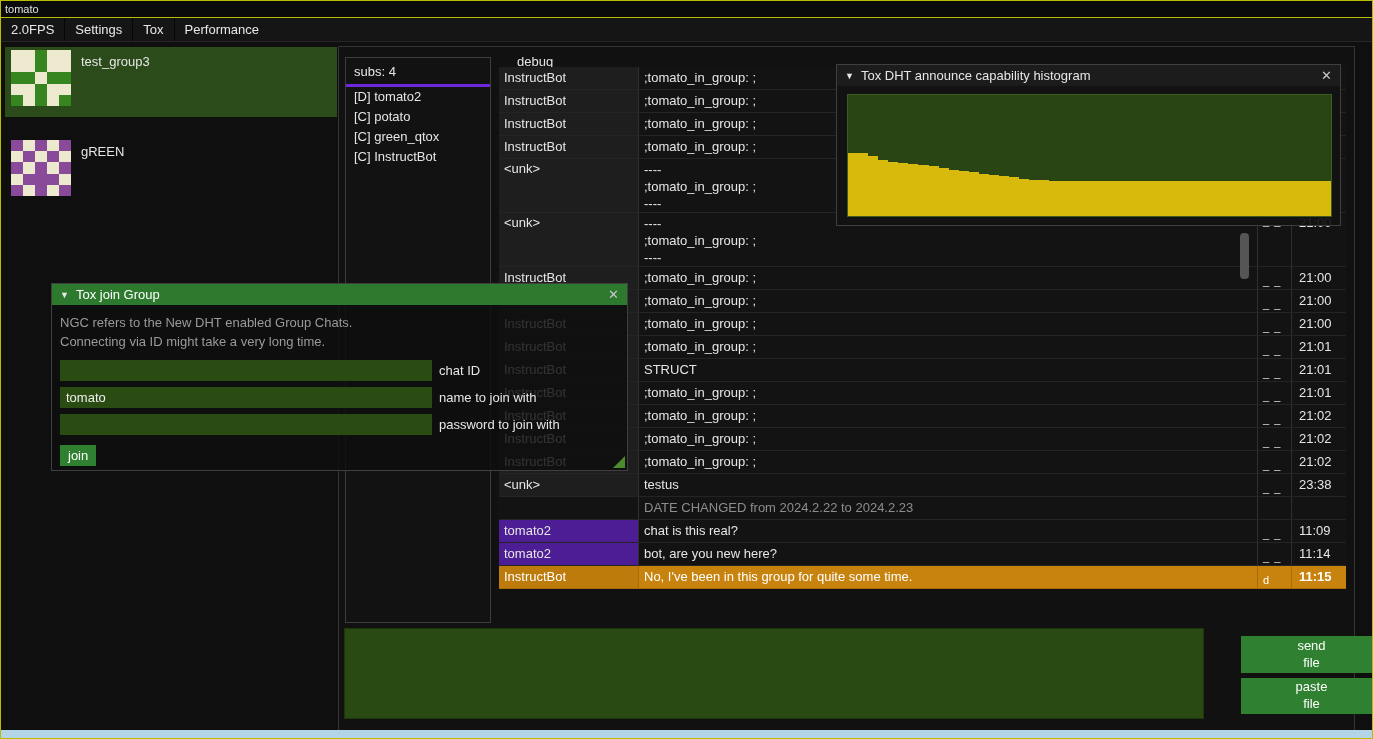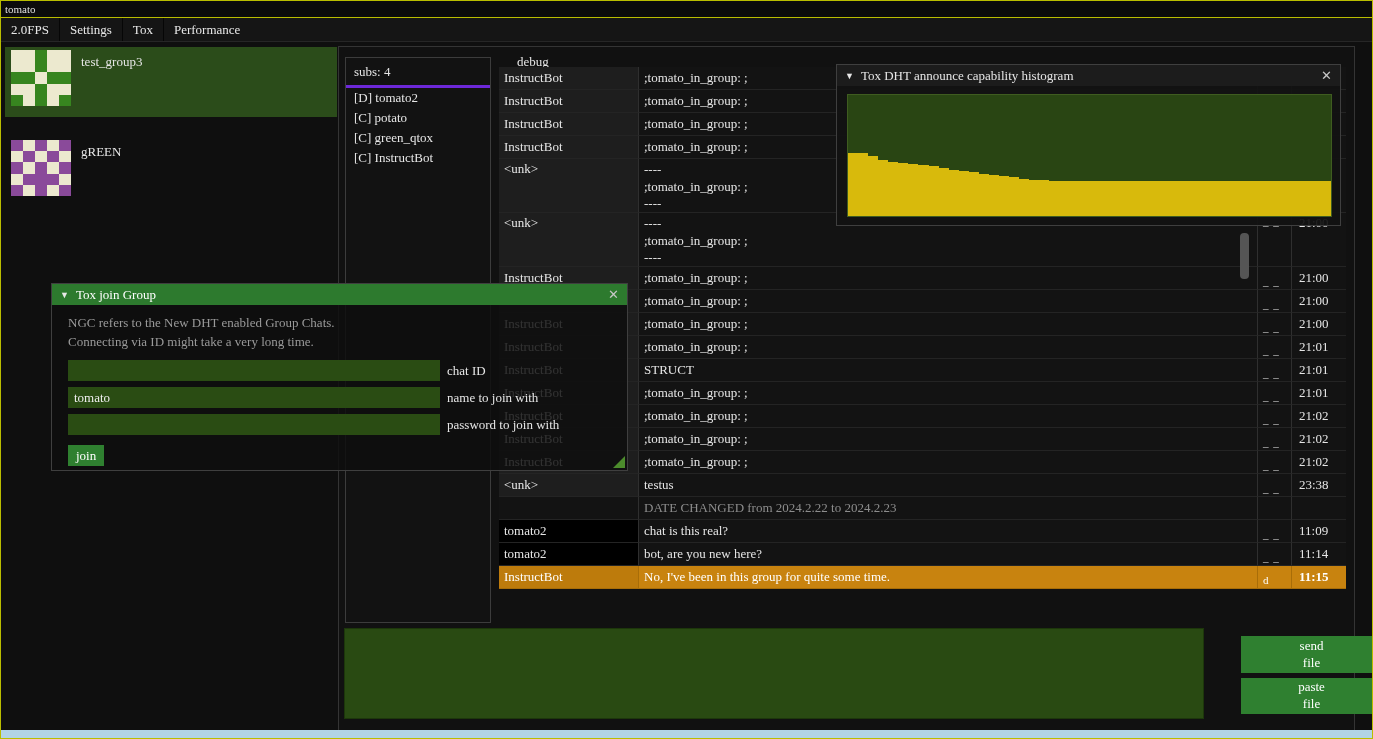--- a/index.html
+++ b/index.html
@@ -1,17 +1,17 @@
 <!DOCTYPE html>
 <html><head>
 <meta charset="utf-8">
 <style>
   html,body{margin:0;padding:0;background:#222;}
   .frame{position:relative;width:1373px;height:739px;background:#0f0f0f;border:1px solid #b9bd00;
-         box-sizing:border-box;overflow:hidden;font-family:Liberation Serif, serif;
+         box-sizing:border-box;overflow:hidden;font-family:Liberation Sans, sans-serif;
          font-size:13px;color:#e6e6e6;}
   .titlebar{height:16px;line-height:16px;background:#0b0b0b;border-bottom:1px solid #b9bd00;
             font-size:11px;padding-left:4px;color:#e0e0e0;}
   .menubar{height:23px;background:#151515;display:flex;align-items:stretch;border-bottom:1px solid #262626;}
   .menu-entry{padding:0 10px;display:flex;align-items:center;color:#e8e8e8;}
   .menu-entry + .menu-entry{border-left:1px solid #060606;}
 
   
   .group-item{position:absolute;left:4px;width:332px;display:flex;align-items:flex-start;
               gap:10px;padding:3px 6px;box-sizing:border-box;cursor:pointer;}
@@ -35,21 +35,21 @@
   .chat-row.multi{height:54px;}
   .cell{box-sizing:border-box;padding:3px 5px;border-right:1px solid #2f2f2f;
         border-bottom:1px solid #242424;overflow:hidden;white-space:nowrap;}
   .cell.name{background:#1e1e1e;}
   .cell.time{border-right:none;padding-left:7px;}
   .cell.flags{font-size:11px;letter-spacing:1px;padding-top:8px;color:#e0e0e0;}
   .msg .line{height:17px;line-height:17px;}
   .chat-row.multi .cell{padding-top:2px;}
   .chat-row.date .name{background:transparent;}
   .chat-row.date .msg{color:#8d8d8d;}
-  .chat-row.tomato .name{background:#000000;}
+  .chat-row.tomato .name{background:#4c1d95;}
   .chat-row.highlight .cell{background:#c8830f;border-bottom-color:#a86d08;border-right-color:#a86d08;color:#fff;}
   .chat-row.highlight .name{background:#bd7b0c;}
   .chat-row.highlight .time{font-weight:bold;}
   .scroll-thumb{position:absolute;left:1239px;top:232px;width:9px;height:46px;
                 background:#555;border-radius:4px;}
 
   
   .compose{position:absolute;left:343px;top:627px;width:860px;height:91px;background:#294a12;
            border:1px solid #1d370b;color:#fff;font:inherit;resize:none;box-sizing:border-box;padding:4px 6px;}
   .file-btn{position:absolute;left:1240px;width:141px;background:#2f8030;color:#fff;border:none;
@@ -68,21 +68,21 @@
   .hist-tb{background:#1c1c1c;}
   .histogram-plot{position:absolute;left:10px;top:29px;right:8px;bottom:8px;
                   background:rgba(43,74,19,0.92);border:1px solid #3f5c20;
                   display:flex;align-items:flex-end;}
   .hbar{flex:1 1 auto;background:#d8ba0c;}
 
   
   .join-window{position:absolute;left:50px;top:282px;width:577px;height:188px;
                background:rgba(14,14,14,0.84);border:1px solid #3f3f3f;box-sizing:border-box;}
   .join-tb{background:#2d7a2e;color:#fff;}
-  .join-body{padding:8px;margin-left:8px;}
+  .join-body{padding:8px;}
   .join-info{color:#9a9a9a;line-height:19px;margin-bottom:9px;}
   .join-field-row{display:flex;align-items:center;height:21px;margin-bottom:6px;}
   .join-input{width:372px;height:21px;background:#2a4c13;border:none;color:#eee;
               font:inherit;padding:0 6px;box-sizing:border-box;}
   .join-label{margin-left:7px;color:#e6e6e6;white-space:nowrap;}
   .join-btn{margin-top:4px;height:21px;padding:0 8px;background:#2f8030;border:none;
             color:#fff;font:inherit;cursor:pointer;}
   .grip{position:absolute;right:2px;bottom:2px;width:0;height:0;
         border-left:12px solid transparent;border-bottom:12px solid #4c8c2c;}
 

